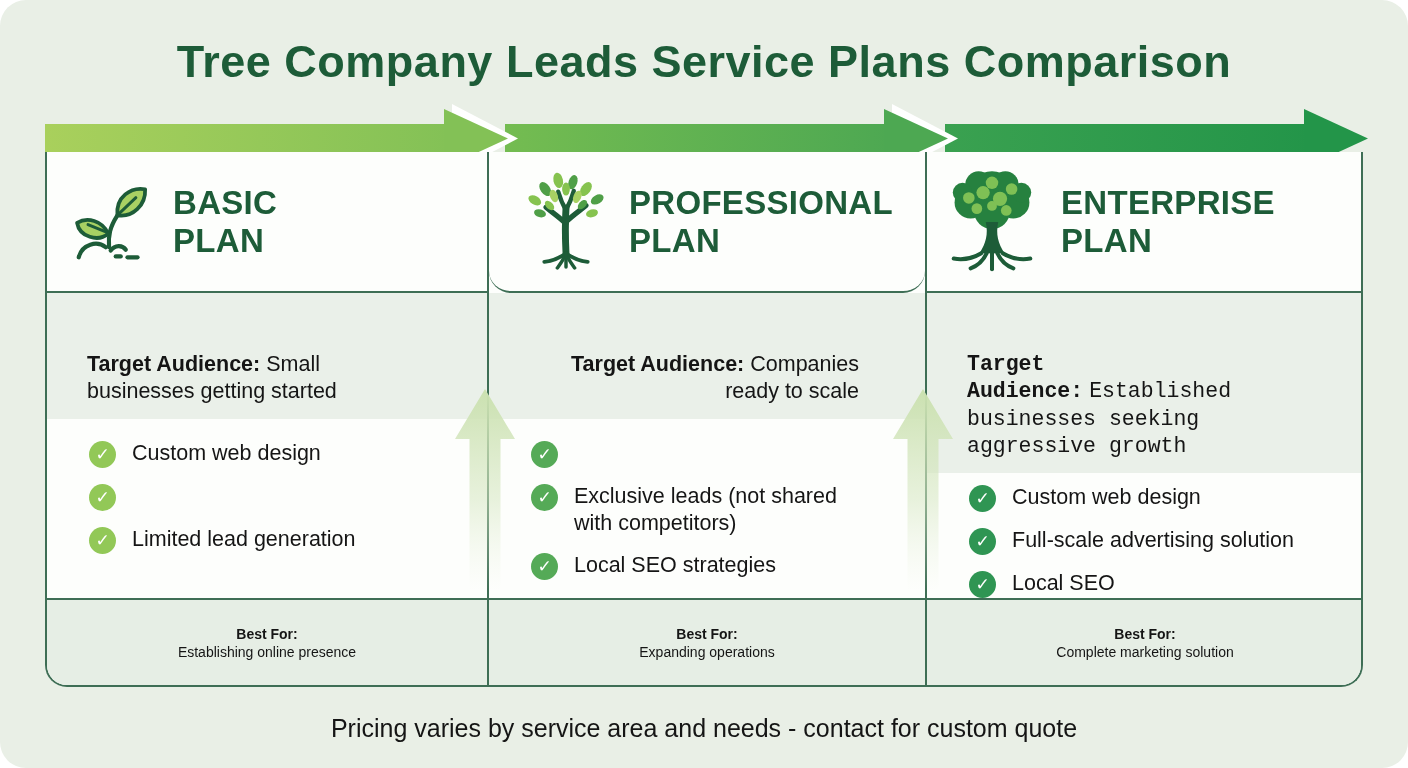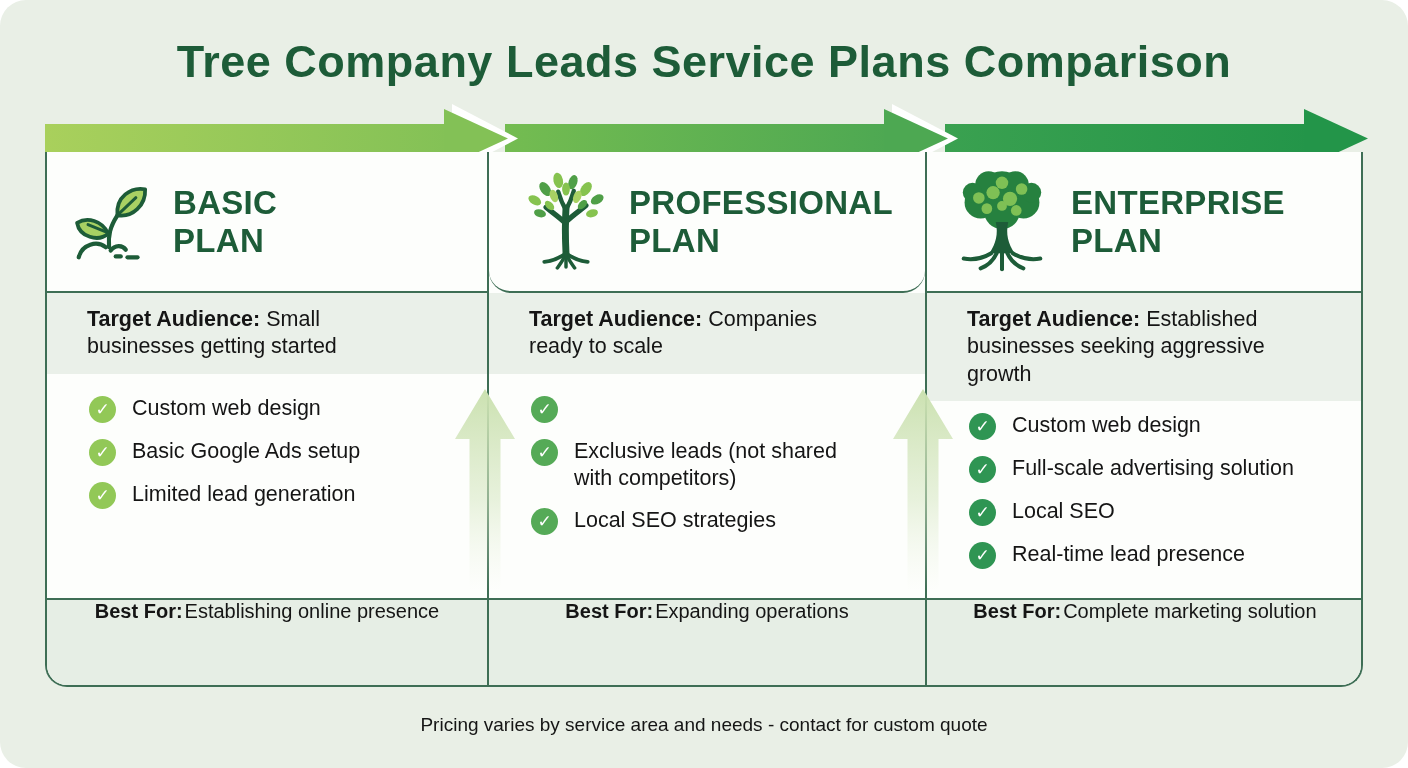--- a/index.html
+++ b/index.html
@@ -41,32 +41,32 @@
   .col-3 { left: 878px; width: 438px; border-left: 2px solid var(--line, #3e6e55); }
 
   .col-header {
     height: 141px;
     border-bottom: 2px solid var(--line, #3e6e55);
     display: flex; align-items: center;
     padding-left: 20px; gap: 22px;
     background: var(--panel, #fdfefc);
   }
   .col-2 .col-header { padding-left: 32px; gap: 18px; border-radius: 22px; }
-  .col-3 .col-header { padding-left: 26px; gap: 20px; }
+  .col-3 .col-header { padding-left: 16px; gap: 20px; }
 
   .plan-name { font-size: 33px; font-weight: 700; color: var(--heading, #1d5c38); line-height: 1.15; letter-spacing: 0.3px; }
   .plan-name span { display: block; }
 
   .col-target {
     background: var(--band, #eaf0e9);
     min-height: 77px;
     padding: 13px 18px 13px 40px;
     font-size: 21.5px; line-height: 1.27; color: var(--text, #151515);
   }
-  .col-target .inner { max-width: 330px; }
+  .col-target .inner { max-width: 330px; margin-top: 45px; }
   .ta-prefix { font-weight: 700; margin-right: 6px; }
 
   .col-features { padding: 21px 46px 0 42px; display: flex; flex-direction: column; gap: 15px; }
   .col-3 .col-features { padding-top: 11px; }
   .feature { display: flex; align-items: flex-start; gap: 16px; }
   .check {
     flex: 0 0 auto;
     width: 27px; height: 27px; border-radius: 50%;
     margin-top: 1px;
     color: #fff; font-size: 17px; font-weight: 700;
@@ -74,34 +74,34 @@
   }
   .col-1 .check { background: var(--check1, #92c857); }
   .col-2 .check { background: var(--check2, #55aa57); }
   .col-3 .check { background: var(--check3, #2f9553); }
   .feature-text { font-size: 21.5px; line-height: 1.26; color: var(--text, #151515); max-width: 312px; }
 
   .col-best {
     position: absolute; left: 0; right: 0; bottom: 0; height: 87px;
     background: var(--band2, #e6eee5);
     border-top: 2px solid var(--line, #3e6e55);
-    display: flex; flex-direction: row; justify-content: center;
+    display: flex; flex-direction: column; justify-content: center;
     text-align: center; gap: 2px;
-    font-size: 20px; color: var(--text, #151515);
+    font-size: 14px; color: var(--text, #151515);
   }
   .best-label { font-weight: 700; }
 
   .up-arrow { position: absolute; width: 60px; height: 202px; top: 389px; pointer-events: none; }
   .up-arrow-1 { left: 455px; }
   .up-arrow-2 { left: 893px; }
 
   .footer {
     position: absolute; top: 714px; left: 0; width: 100%;
     text-align: center;
-    font-size: 19px; color: var(--text, #151515);
+    font-size: 25px; color: var(--text, #151515);
   }
 </style>
 </head>
 <body>
 
 <div class="canvas">
 
   <div class="title">Tree Company Leads Service Plans Comparison</div>
 
   <svg class="arrow-bar" viewBox="0 0 1408 80" xmlns="http://www.w3.org/2000/svg">
@@ -154,21 +154,20 @@
           <span class="ta-prefix">Target Audience:</span><span>Small businesses getting started</span>
         </div>
       </div>
       <div class="col-features">
         <div class="feature">
           <span class="check">✓</span>
           <span class="feature-text">Custom web design</span>
         </div>
         <div class="feature">
           <span class="check">✓</span>
-          <span class="feature-text">Basic Google Ads setup</span>
         </div>
         <div class="feature">
           <span class="check">✓</span>
           <span class="feature-text">Limited lead generation</span>
         </div>
       </div>
       <div class="col-best">
         <span class="best-label">Best For:</span>
         <span>Establishing online presence</span>
       </div>
@@ -204,21 +203,21 @@
             <ellipse cx="31" cy="41" rx="4" ry="6.5" fill="#86c34f" transform="rotate(-45 31 41)"></ellipse>
             <ellipse cx="69" cy="40" rx="4" ry="6.5" fill="#4f9f47" transform="rotate(45 69 40)"></ellipse>
           </g>
         </svg>
         <div class="plan-name">
           <span>PROFESSIONAL</span>
           <span>PLAN</span>
         </div>
       </div>
       <div class="col-target">
-        <div class="inner" style="max-width:330px;">
+        <div class="inner" style="max-width:330px;text-align:right;">
           <span class="ta-prefix">Target Audience:</span><span>Companies ready to scale</span>
         </div>
       </div>
       <div class="col-features">
         <div class="feature">
           <span class="check">✓</span>
         </div>
         <div class="feature">
           <span class="check">✓</span>
           <span class="feature-text">Exclusive leads (not shared with competitors)</span>
@@ -265,21 +264,21 @@
             <path d="M61,95 C65,104 71,109 79,112"></path>
             <path d="M55,95 L55,113"></path>
           </g>
         </svg>
         <div class="plan-name">
           <span>ENTERPRISE</span>
           <span>PLAN</span>
         </div>
       </div>
       <div class="col-target">
-        <div class="inner" style="max-width:335px;">
+        <div class="inner" style="max-width:335px;font-family:Liberation Mono, monospace;">
           <span class="ta-prefix">Target Audience:</span><span>Established businesses seeking aggressive growth</span>
         </div>
       </div>
       <div class="col-features">
         <div class="feature">
           <span class="check">✓</span>
           <span class="feature-text">Custom web design</span>
         </div>
         <div class="feature">
           <span class="check">✓</span>

